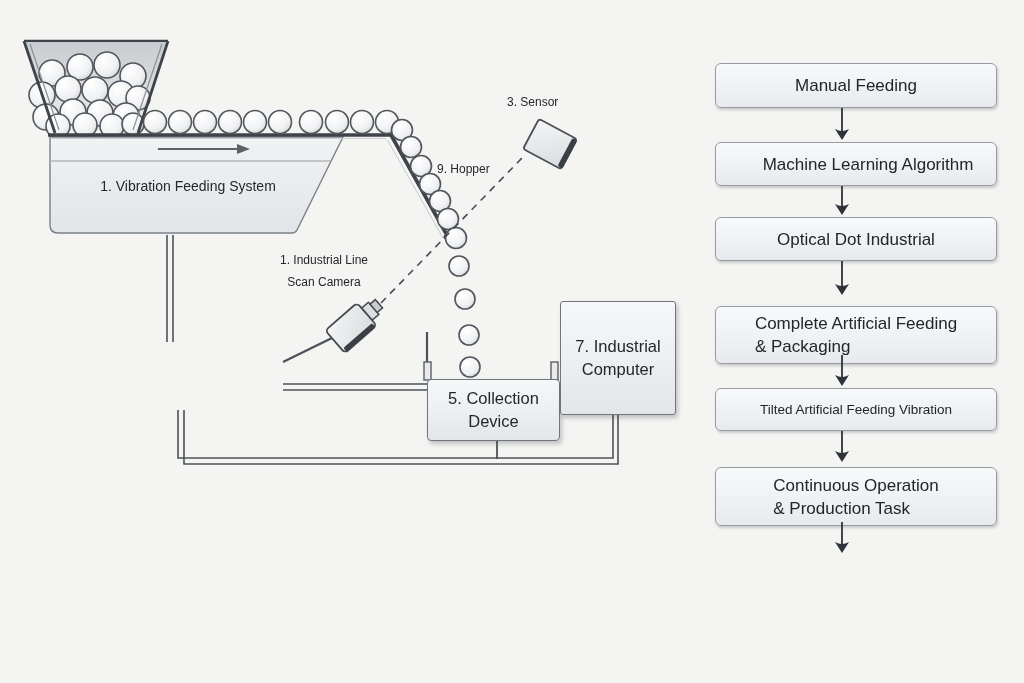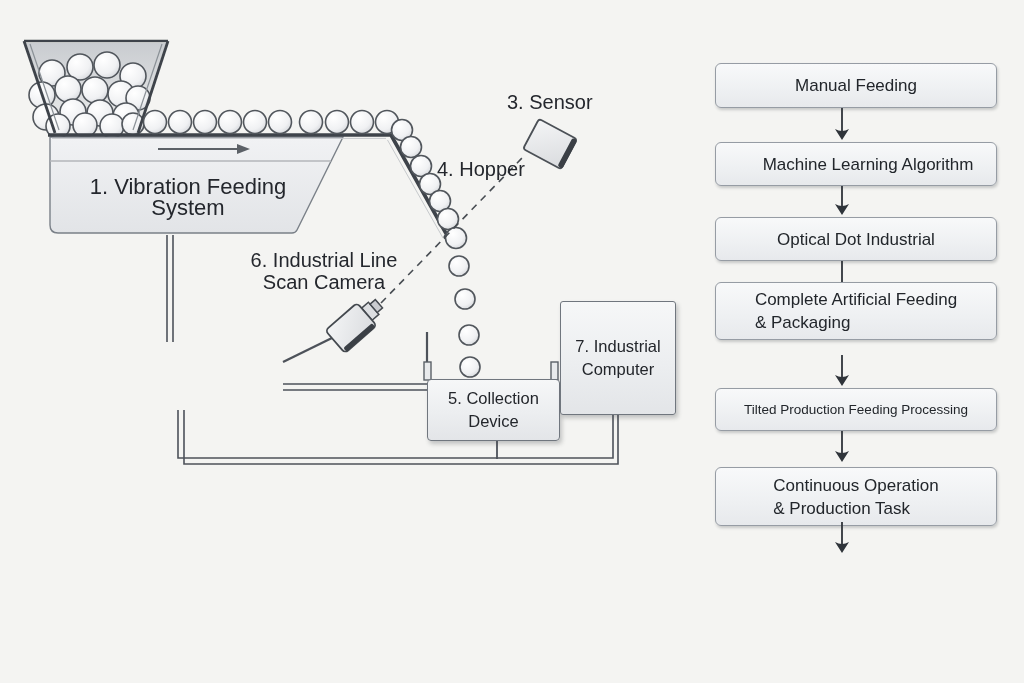--- a/index.html
+++ b/index.html
@@ -5,21 +5,21 @@
   html,body{margin:0;padding:0;background:#e9e9e8;}
   .canvas{
     position:relative;width:1024px;height:683px;overflow:hidden;
     background:#f4f4f2;
     font-family:"Liberation Sans", sans-serif;
     color:#23262b;
   }
   svg{position:absolute;left:0;top:0;}
   .lbl{
     position:absolute;white-space:pre-line;color:#24272d;
-    font-size:20px;line-height:21px;
+    font-size:12px;line-height:21px;
   }
   .lbl.center{text-align:center;}
   .node{
     position:absolute;display:flex;align-items:center;justify-content:center;
     text-align:center;white-space:pre-line;
     background:linear-gradient(180deg,#f6f7f8 0%,#eceef0 55%,#e3e5e8 100%);
     border:1.5px solid #70767e;border-radius:5px;
     box-shadow:2px 3px 4px rgba(60,64,70,.28);
     font-size:16.5px;line-height:23px;color:#23262b;
     box-sizing:border-box;
@@ -162,24 +162,24 @@
     </g>
 
     <g transform="translate(351,328) rotate(-41)">
       <rect x="21" y="-8" width="9" height="16" fill="#dcdee1" stroke="#44494f" stroke-width="1.5"></rect>
       <rect x="30" y="-5.5" width="7" height="11" fill="#caccd0" stroke="#44494f" stroke-width="1.5"></rect>
       <rect x="-21" y="-15" width="42" height="30" rx="4" fill="url(#devGrad)" stroke="#44494f" stroke-width="1.8"></rect>
       <rect x="-19" y="10" width="38" height="5" rx="2" fill="#3b4046"></rect>
     </g>
   </svg>
 
-  <div class="lbl" style="left:60px;top:176px;width:256px;text-align:center;font-size:22px;">1. Vibration Feeding System</div>
-  <div class="lbl" style="left:437px;top:159px;">4. Hopper</div>
+  <div class="lbl" style="left:60px;top:176px;width:256px;text-align:center;font-size:14px;">1. Vibration Feeding System</div>
+  <div class="lbl" style="left:437px;top:159px;">9. Hopper</div>
   <div class="lbl" style="left:507px;top:92px;">3. Sensor</div>
-  <div class="lbl center" style="left:248px;top:249px;width:152px;line-height:22px;">6. Industrial Line
+  <div class="lbl center" style="left:248px;top:249px;width:152px;line-height:22px;">1. Industrial Line
 Scan Camera</div>
 
   <div class="node" style="left:427px;top:379px;width:133px;height:62px;border-radius:4px;">5. Collection
 Device</div>
   <div class="node" style="left:560px;top:301px;width:116px;height:114px;border-radius:3px;">7. Industrial
 Computer</div>
 
   <div>
     <div class="flow-node" style="top:63px;height:45px;">Manual Feeding</div>
     <svg class="flow-arrow" style="top:108px;" width="18" height="32">
@@ -192,28 +192,28 @@
       <line x1="9" y1="0" x2="9" y2="20" stroke="#2f343a" stroke-width="1.8"></line>
       <path d="M2,18 Q9,22 16,18 L9,29 Z" fill="#2f343a"></path>
     </svg>
 
     <div class="flow-node" style="top:217px;height:44px;">Optical Dot Industrial</div>
     <svg class="flow-arrow" style="top:261px;" width="18" height="34">
       <line x1="9" y1="0" x2="9" y2="25" stroke="#2f343a" stroke-width="1.8"></line>
       <path d="M2,23 Q9,27 16,23 L9,34 Z" fill="#2f343a"></path>
     </svg>
 
-    <div class="flow-node" style="top:282px;height:58px;">Complete Artificial Feeding
+    <div class="flow-node" style="top:306px;height:58px;">Complete Artificial Feeding
 &amp; Packaging</div>
     <svg class="flow-arrow" style="top:355px;" width="18" height="31">
       <line x1="9" y1="0" x2="9" y2="22" stroke="#2f343a" stroke-width="1.8"></line>
       <path d="M2,20 Q9,24 16,20 L9,31 Z" fill="#2f343a"></path>
     </svg>
 
-    <div class="flow-node small" style="top:388px;height:43px;">Tilted Production Feeding Processing</div>
+    <div class="flow-node small" style="top:388px;height:43px;">Tilted Artificial Feeding Vibration</div>
     <svg class="flow-arrow" style="top:431px;" width="18" height="31">
       <line x1="9" y1="0" x2="9" y2="22" stroke="#2f343a" stroke-width="1.8"></line>
       <path d="M2,20 Q9,24 16,20 L9,31 Z" fill="#2f343a"></path>
     </svg>
 
     <div class="flow-node" style="top:467px;height:59px;">Continuous Operation
 &amp; Production Task</div>
     <svg class="flow-arrow" style="top:522px;" width="18" height="31">
       <line x1="9" y1="0" x2="9" y2="22" stroke="#2f343a" stroke-width="1.8"></line>
       <path d="M2,20 Q9,24 16,20 L9,31 Z" fill="#2f343a"></path>

